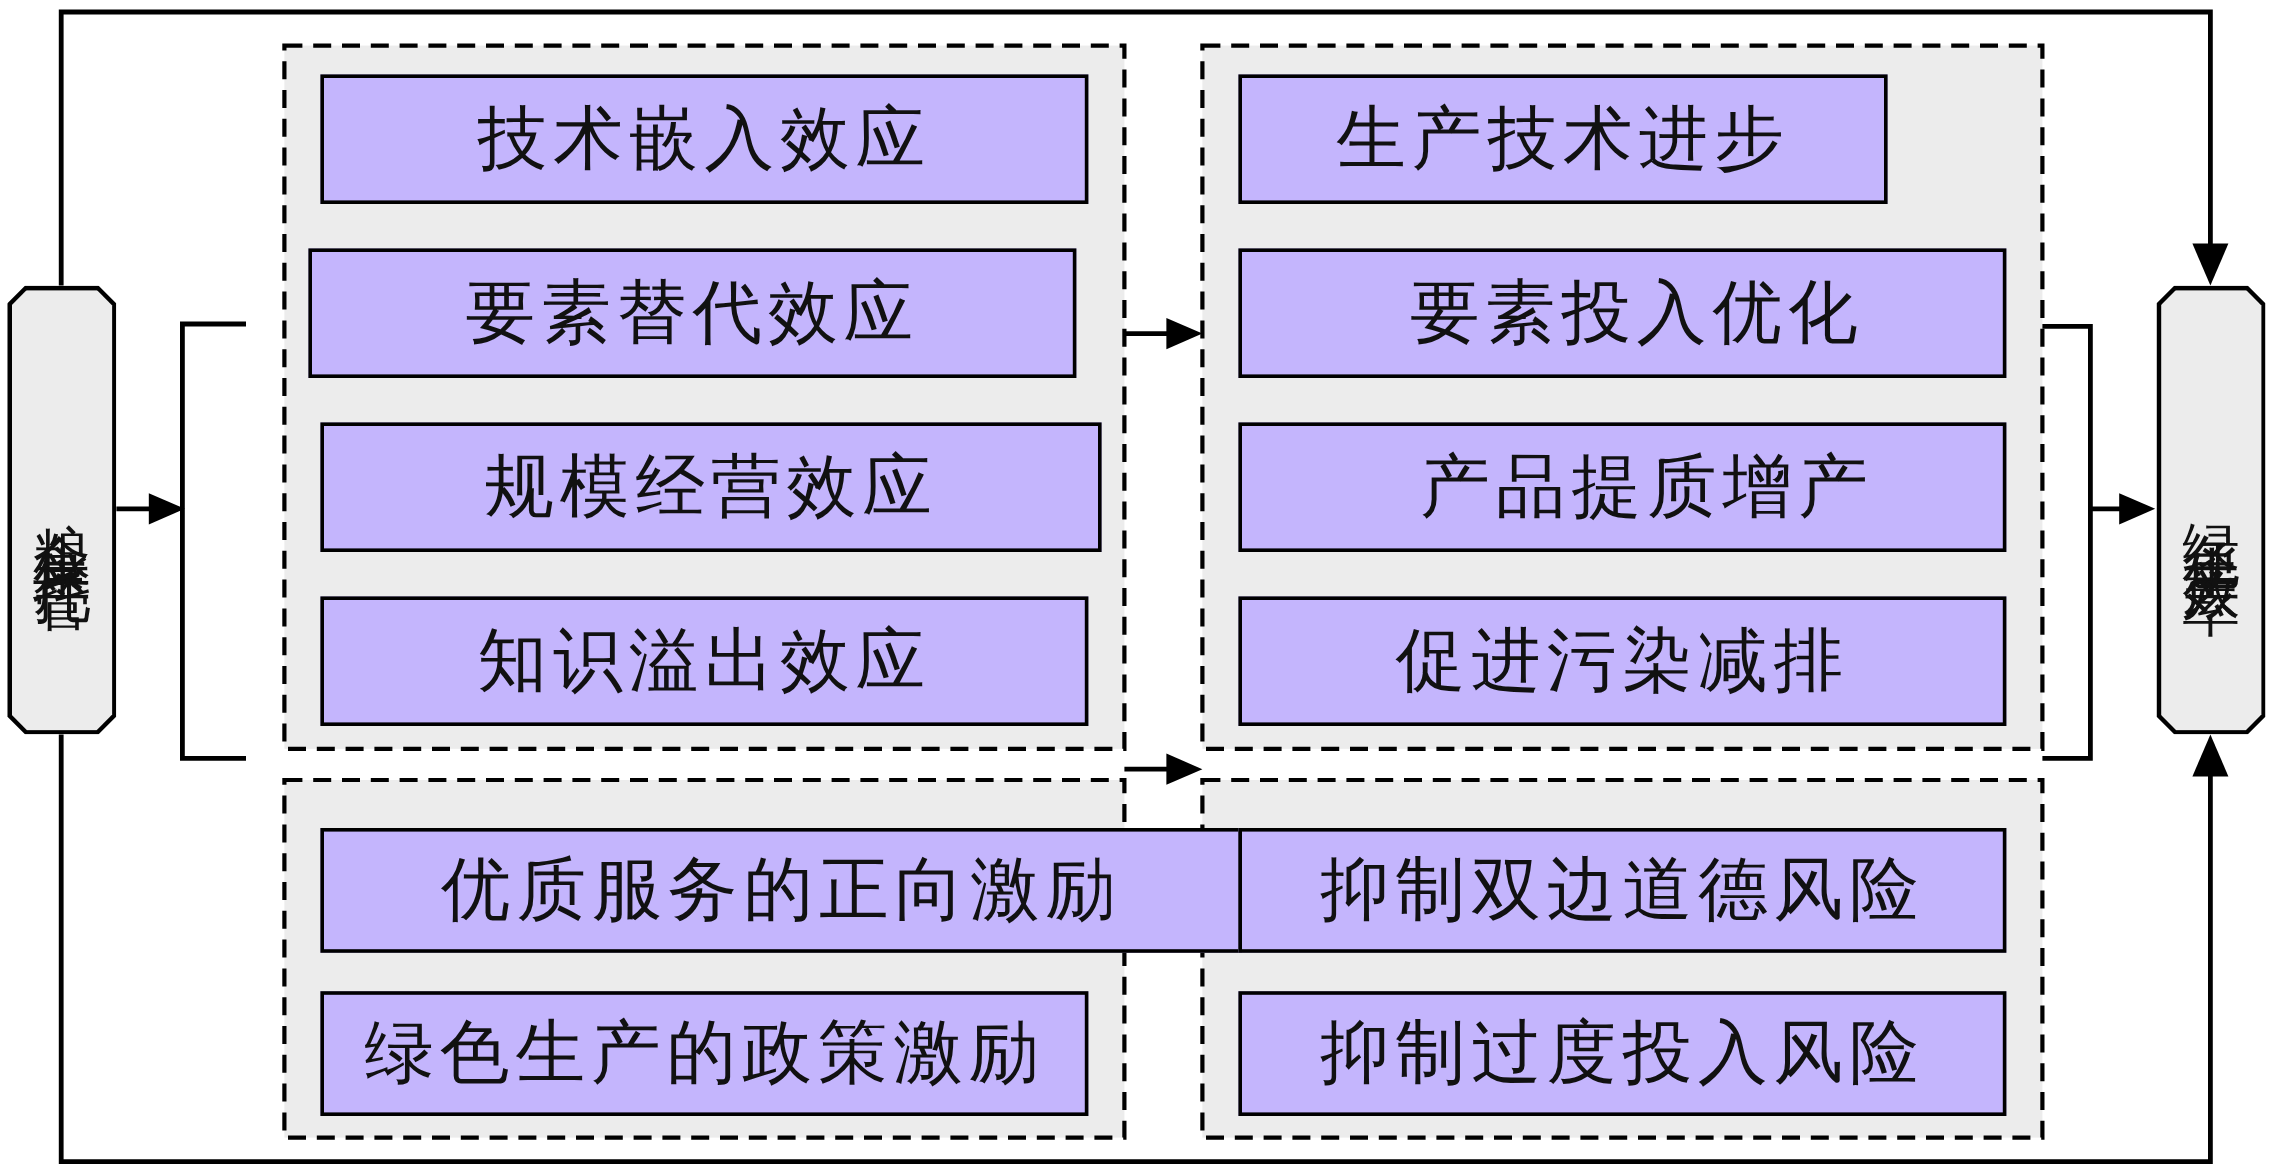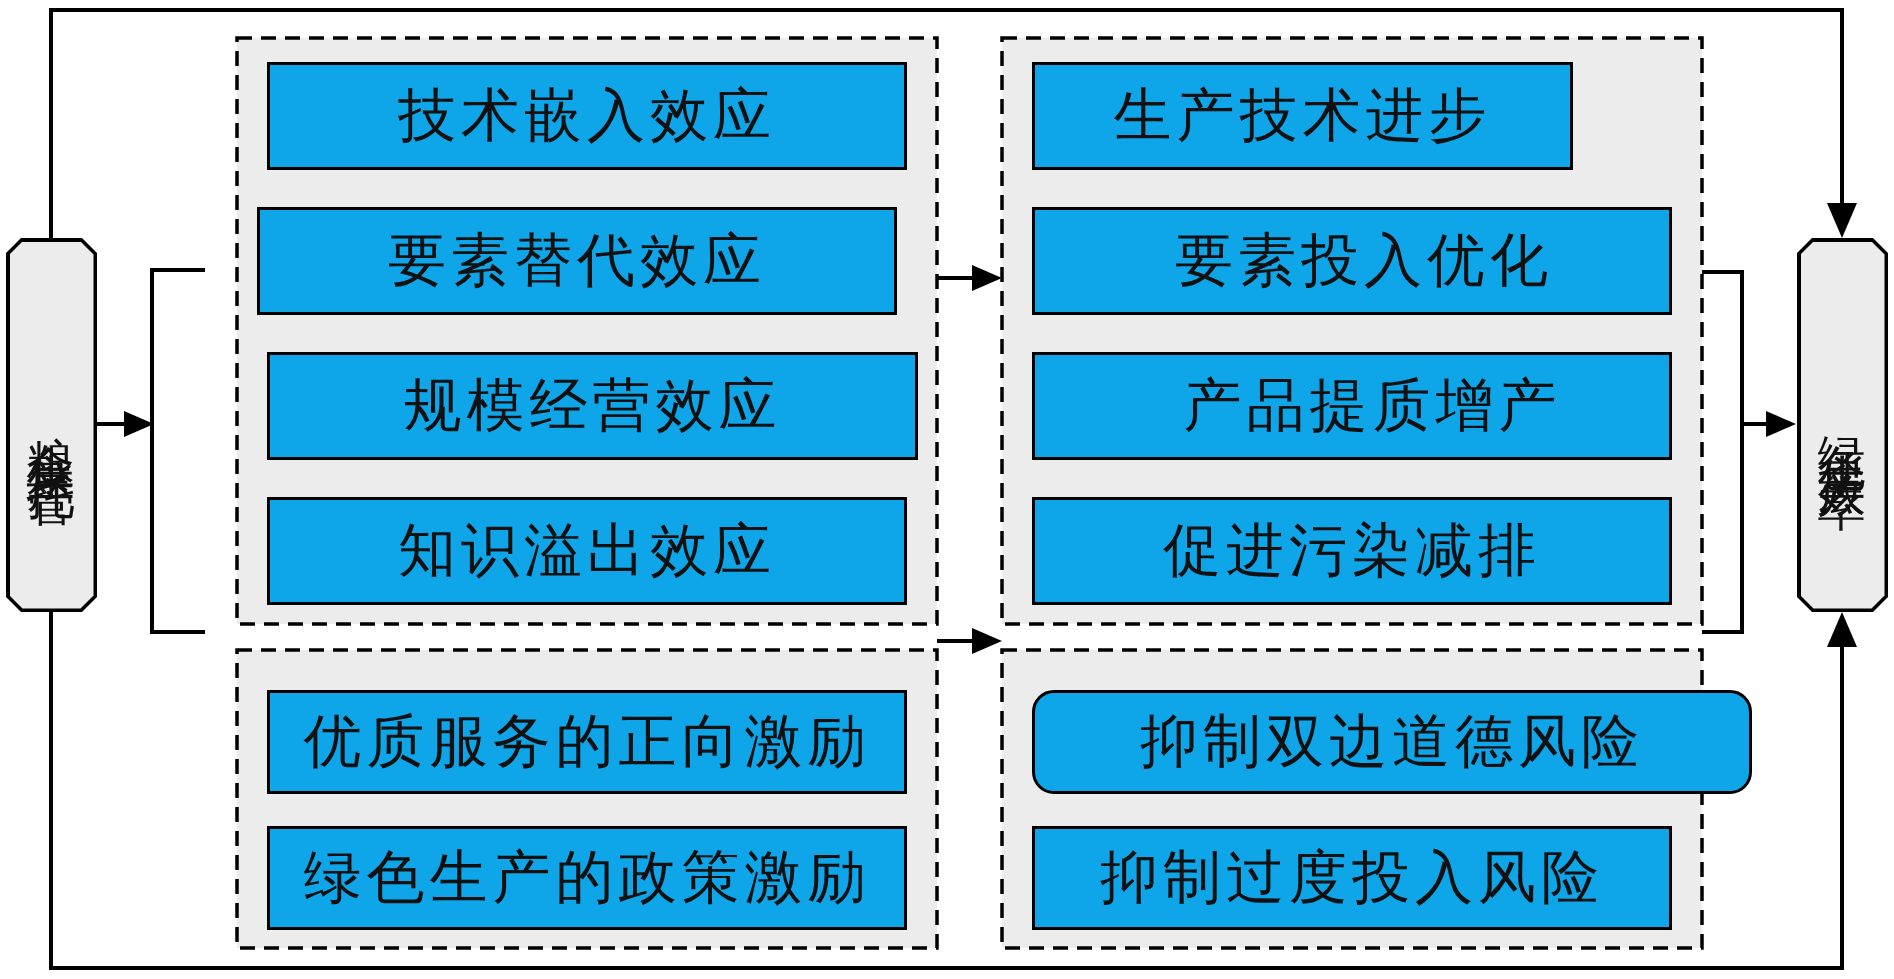--- a/index.html
+++ b/index.html
@@ -18,21 +18,21 @@
   #wires {
     position: absolute;
     left: 0; top: 0;
     width: 1894px;
     height: 979px;
   }
   .box {
     position: absolute;
     box-sizing: border-box;
     border: 3px solid #000000;
-    background: #0ea5e9;
+    background: #c4b5fd;
     display: flex;
     align-items: center;
     justify-content: center;
     font-size: 58px;
     letter-spacing: 5px;
     color: #111111;
     white-space: nowrap;
     z-index: 2;
   }
   .terminal {
@@ -120,24 +120,24 @@
   <div class="terminal" style="left:1797px; top:238px; width:91px; height:374px;">
     <div class="terminal-inner"></div>
     <div class="terminal-label">绿色生产效率</div>
   </div>
 
   <div class="box" style="left:267px; top:62px;  width:640px; height:108px;">技术嵌入效应</div>
   <div class="box" style="left:257px; top:207px; width:640px; height:108px;">要素替代效应</div>
   <div class="box" style="left:267px; top:352px; width:651px; height:108px;">规模经营效应</div>
   <div class="box" style="left:267px; top:497px; width:640px; height:108px;">知识溢出效应</div>
 
-  <div class="box" style="left:267px; top:690px; width:640px; height:104px;">优质服务的正向激励</div>
+  <div class="box" style="left:267px; top:690px; width:768px; height:104px;">优质服务的正向激励</div>
   <div class="box" style="left:267px; top:826px; width:640px; height:104px;">绿色生产的政策激励</div>
 
   <div class="box" style="left:1032px; top:62px;  width:541px; height:108px;">生产技术进步</div>
   <div class="box" style="left:1032px; top:207px; width:640px; height:108px;padding-left:24px;">要素投入优化</div>
   <div class="box" style="left:1032px; top:352px; width:640px; height:108px;padding-left:41px;">产品提质增产</div>
   <div class="box" style="left:1032px; top:497px; width:640px; height:108px;">促进污染减排</div>
 
-  <div class="box" style="left:1032px; top:690px; width:720px; height:104px;border-radius:22px;">抑制双边道德风险</div>
+  <div class="box" style="left:1032px; top:690px; width:640px; height:104px;">抑制双边道德风险</div>
   <div class="box" style="left:1032px; top:826px; width:640px; height:104px;">抑制过度投入风险</div>
 
 </div>
 
 </body></html>

